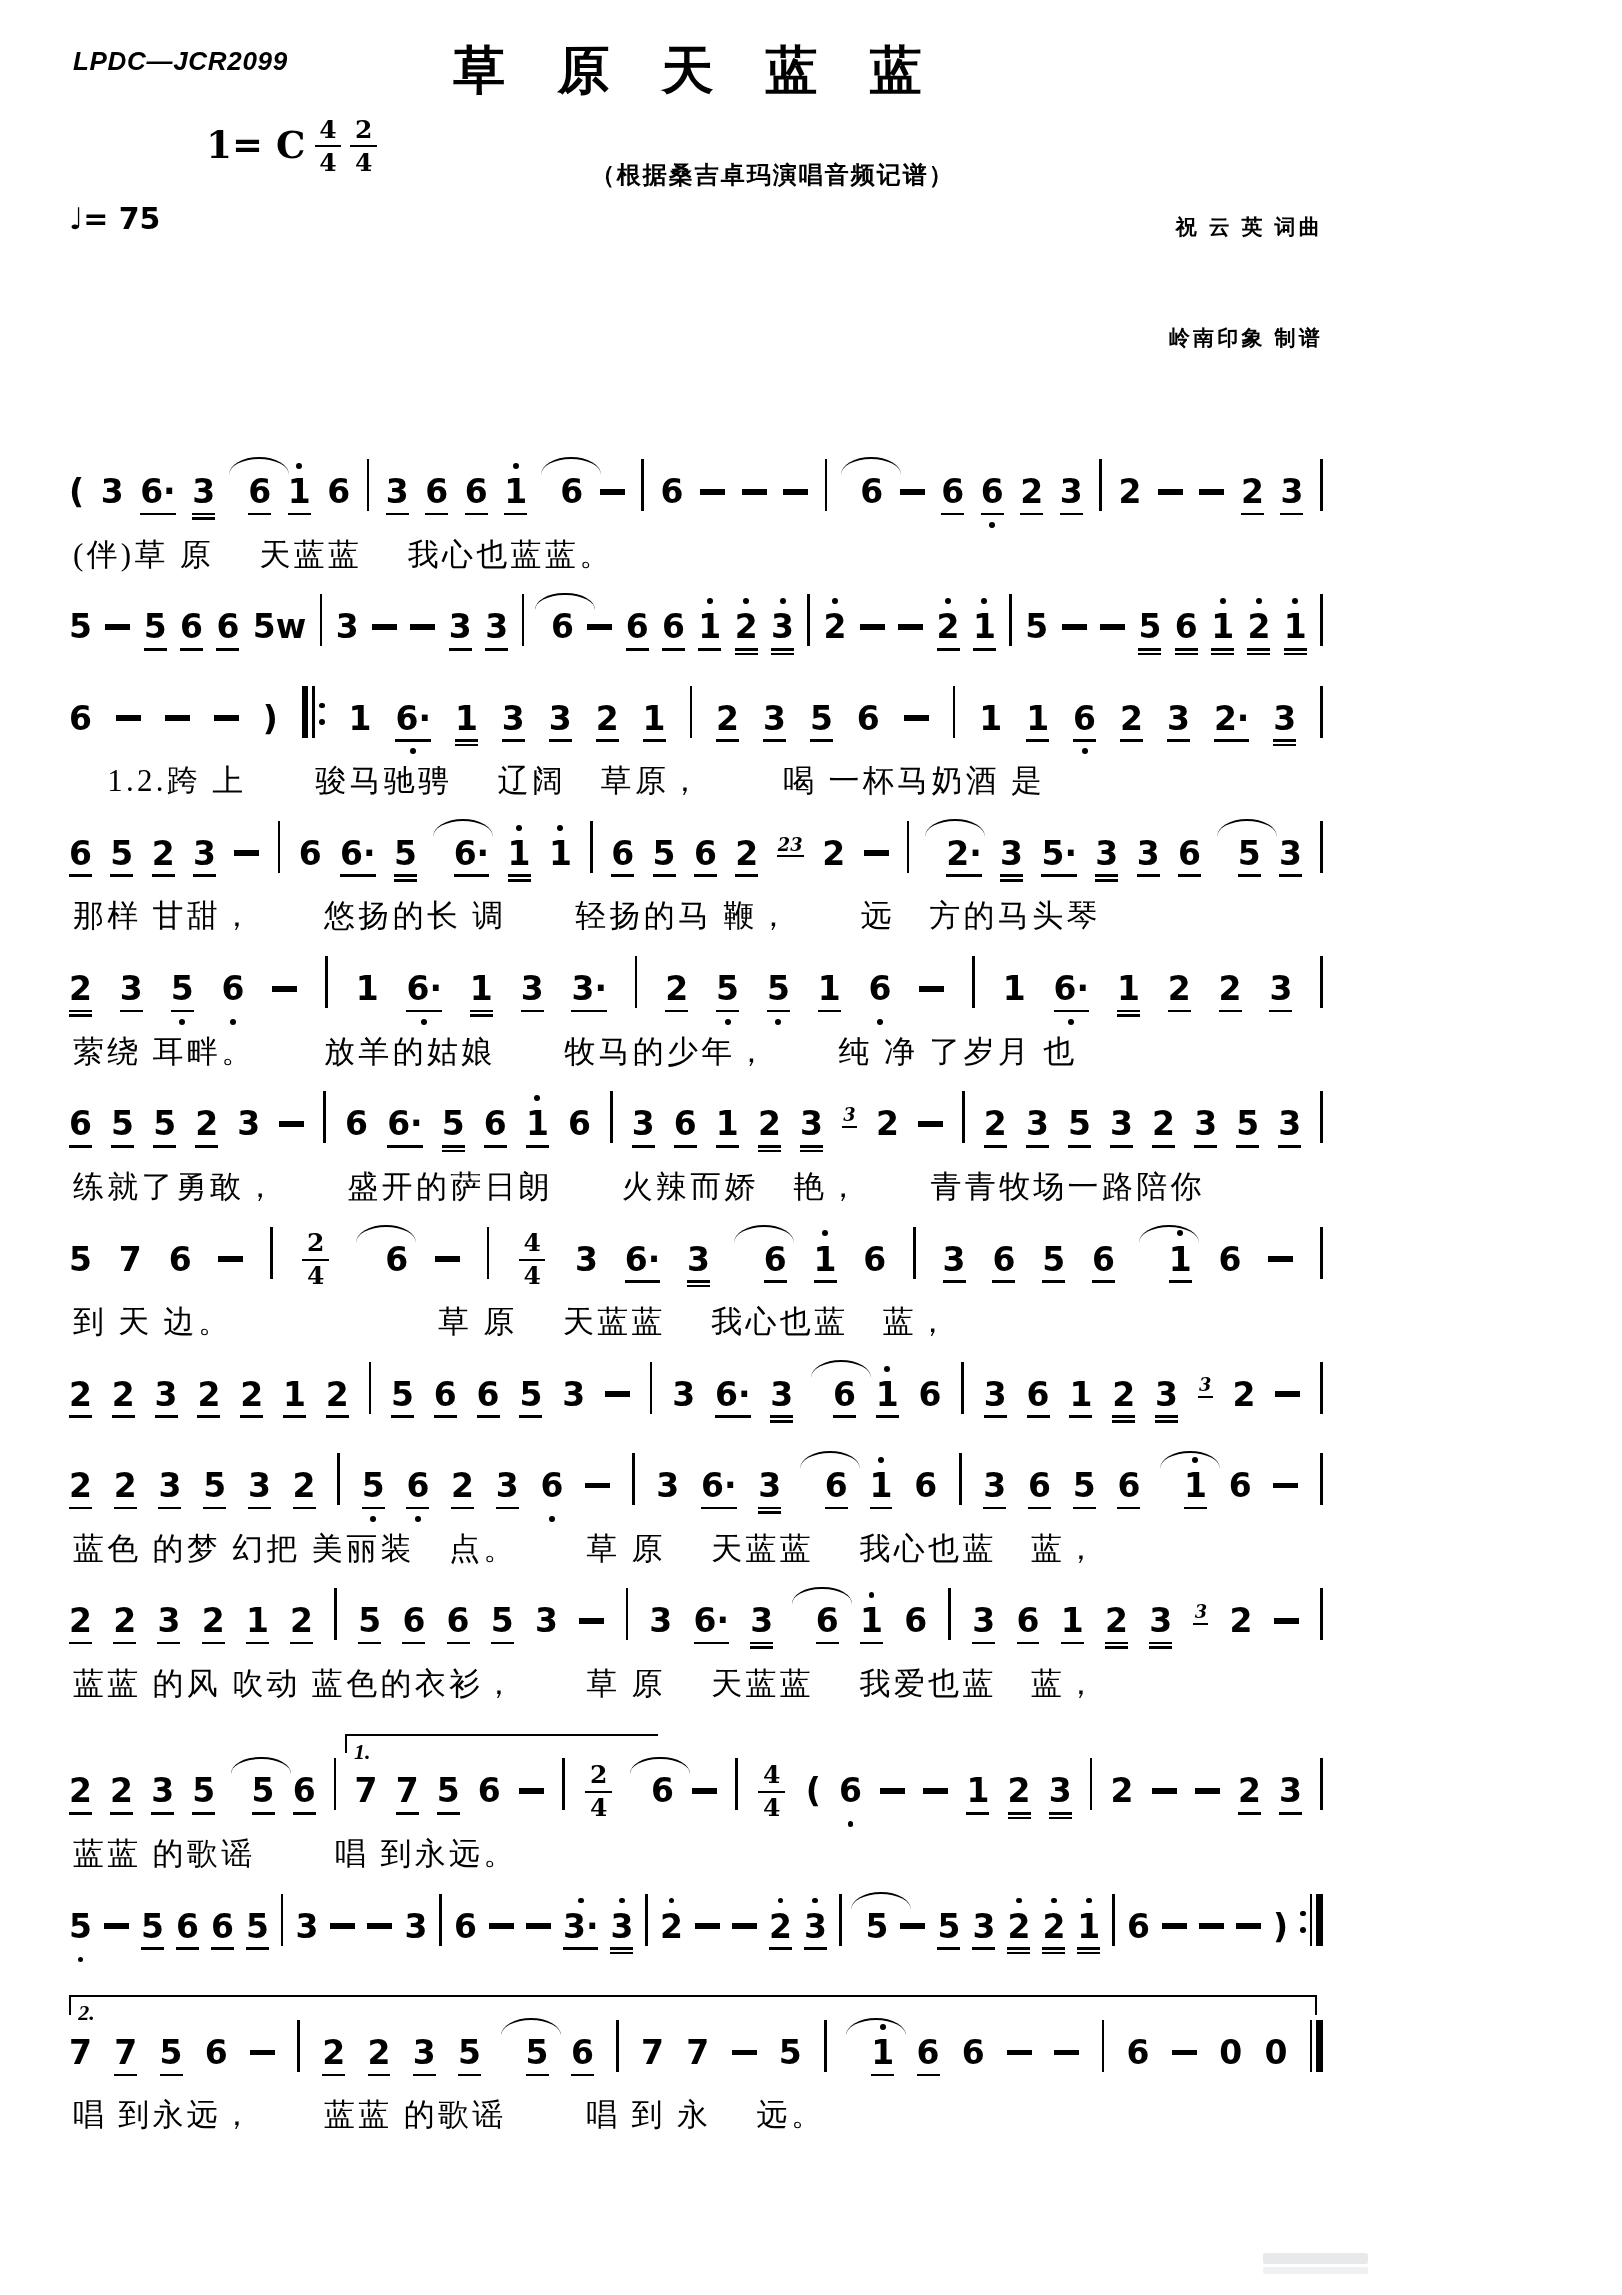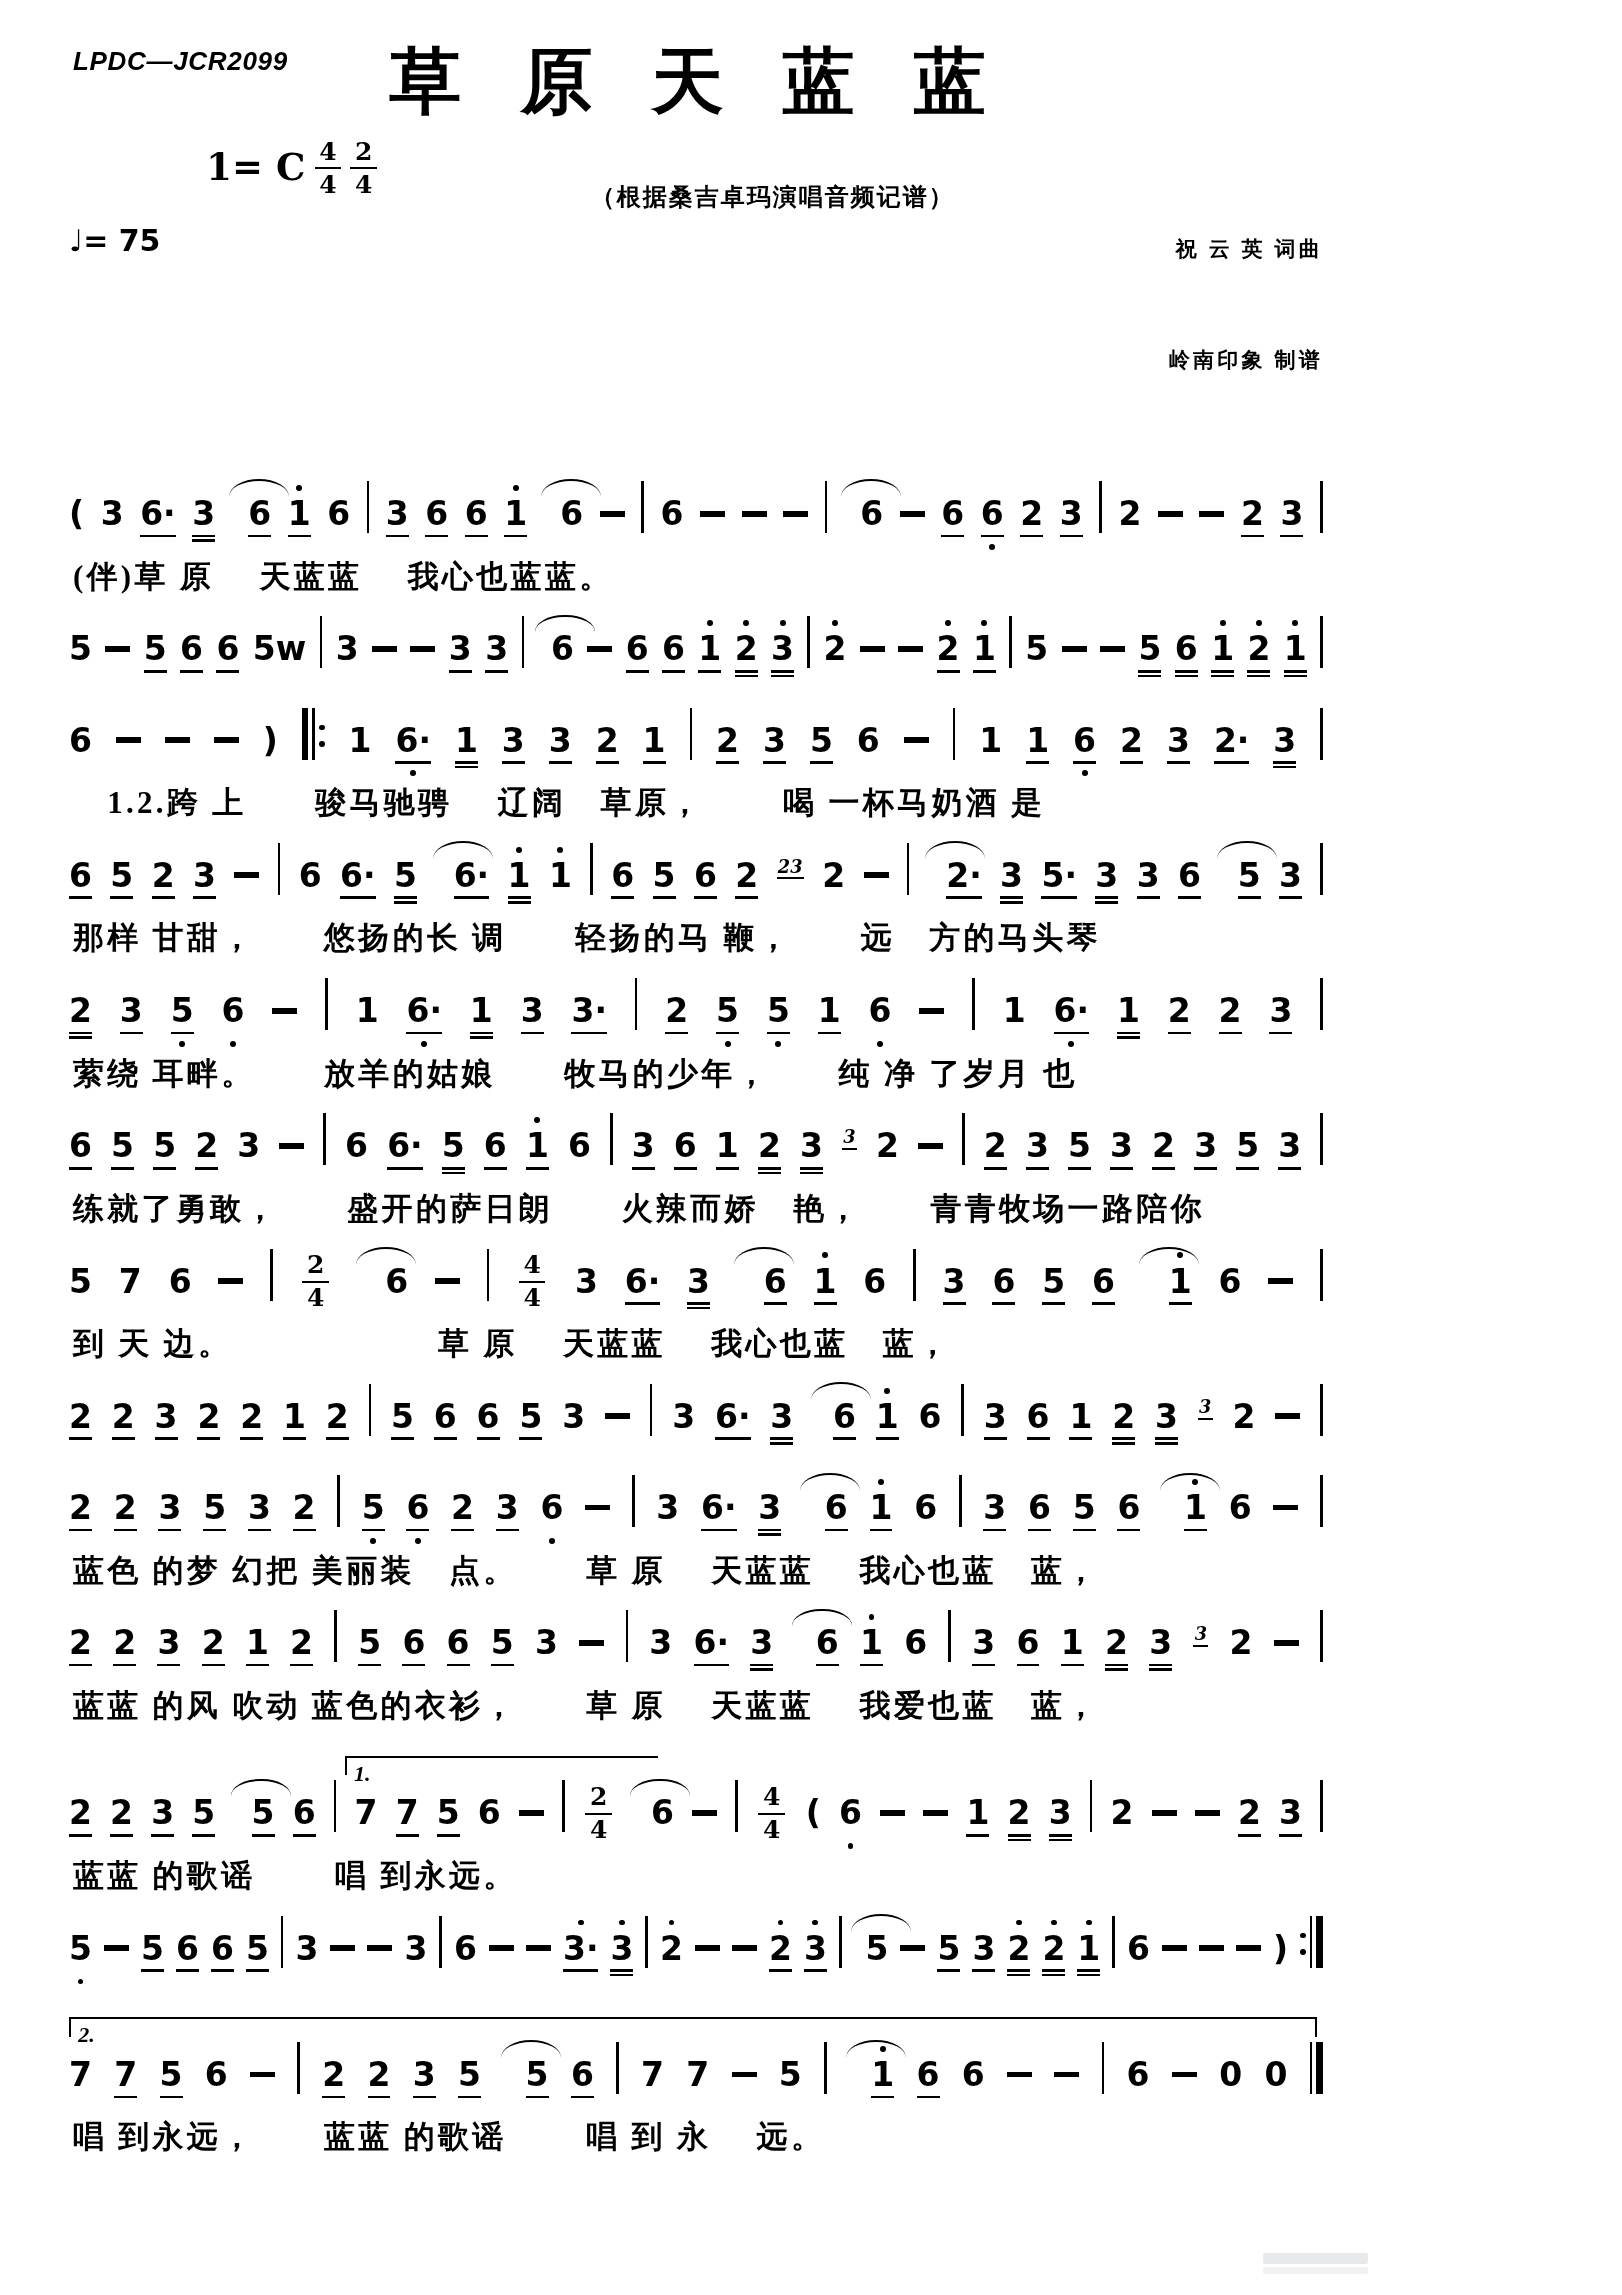--- a/index.html
+++ b/index.html
@@ -3,36 +3,36 @@
 <meta charset="utf-8">
 <style>
   html,body{margin:0;padding:0;background:#fff;}
   .page{width:1385px;height:2295px;background:#fff;color:#000;position:relative;
         box-sizing:border-box;padding:42px 62px 0 69px;overflow:hidden;
         font-family:"Liberation Serif",serif;}
   
   .header{position:relative;}
   .catalog{position:absolute;left:3.9px;top:3.9px;font:italic bold 26px "Liberation Sans",sans-serif;letter-spacing:0.7px;}
   .title{text-align:center;font-family:"DejaVu Sans",sans-serif;font-weight:bold;
-         font-size:72px;letter-spacing:17px;line-height:1.1;}
+         font-size:52px;letter-spacing:17px;line-height:1.1;}
   .meta-row{display:flex;margin-top:17px;align-items:flex-start;}
   .meta-left{width:308px;}
   .key-line{display:flex;align-items:center;gap:9.2px;font:bold 37px "DejaVu Serif",serif;justify-content:flex-end;}
   .tempo{margin-top:26px;font:bold 30px "DejaVu Sans",sans-serif;}
   .meta-center{flex:1;text-align:center;font-size:24px;letter-spacing:2px;margin-top:43px;font-weight:bold;}
   .meta-right{text-align:right;font-size:21px;font-weight:bold;letter-spacing:3.3px;line-height:1.75;margin-top:19.6px;white-space:pre;}
   .meter{display:inline-flex;flex-direction:column;align-items:center;
          font:bold 25px "DejaVu Serif",serif;line-height:1;}
   .meter .m-top{padding:0.7px 4.6px 3.3px;border-bottom:2.6px solid #000;}
   .meter .m-bot{padding-top:2.6px;}
   
   .score{margin-top:29px;}
   .system{margin-bottom:19.6px;}
   .notation{display:flex;justify-content:space-between;align-items:flex-end;}
-  .lyrics{font-size:31px;margin:5.2px 0 0 3.9px;letter-spacing:3.3px;white-space:pre-wrap;line-height:1.25;font-weight:bold;}
+  .lyrics{font-size:31px;margin:5.2px 0 0 3.9px;letter-spacing:3.3px;white-space:pre-wrap;line-height:1.25;}
   .tok{display:flex;flex-direction:column;align-items:center;min-height:65px;position:relative;flex:none;}
   .tok .above{height:14.4px;display:flex;align-items:center;justify-content:center;gap:2.6px;}
   .tok .main{height:37px;display:flex;align-items:center;justify-content:center;
              font:bold 33px "DejaVu Sans",sans-serif;line-height:37px;white-space:nowrap;}
   .tok .under{width:100%;min-height:9.8px;display:flex;flex-direction:column;gap:2px;padding-top:2.6px;box-sizing:border-box;}
   .tok .below{height:8.5px;display:flex;align-items:flex-start;justify-content:center;padding-top:2px;}
   .octdot{width:5.9px;height:5.9px;background:#000;border-radius:50%;}
   .uline{height:2.6px;background:#000;}
   .dash-bar{width:25px;height:5.9px;background:#000;}
   .bl{width:2.6px;height:52px;background:#000;margin-top:-13px;}

